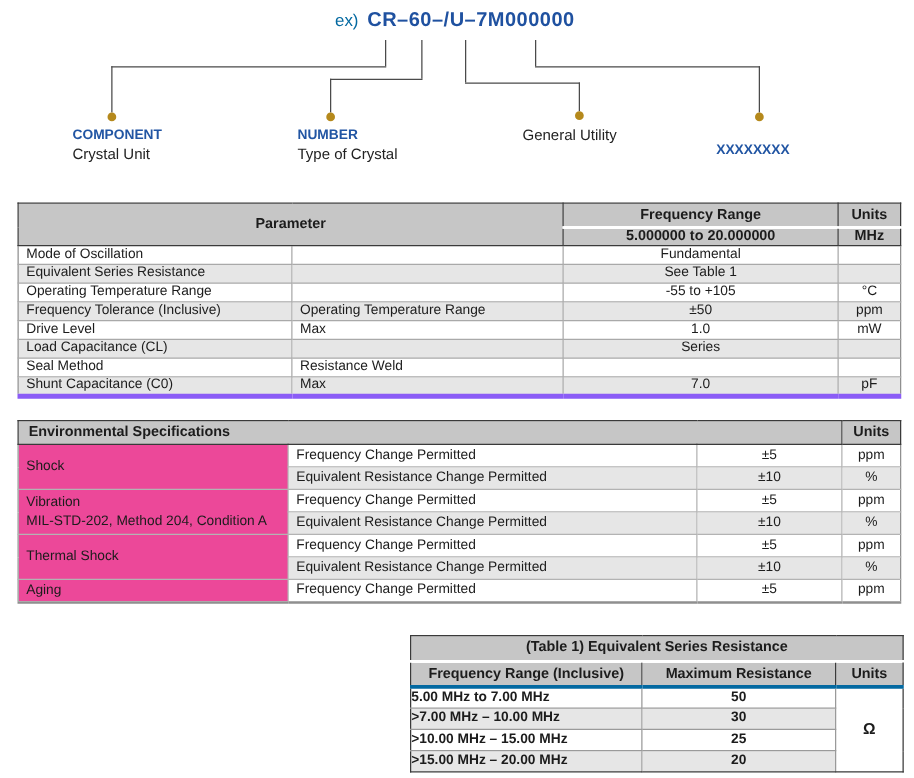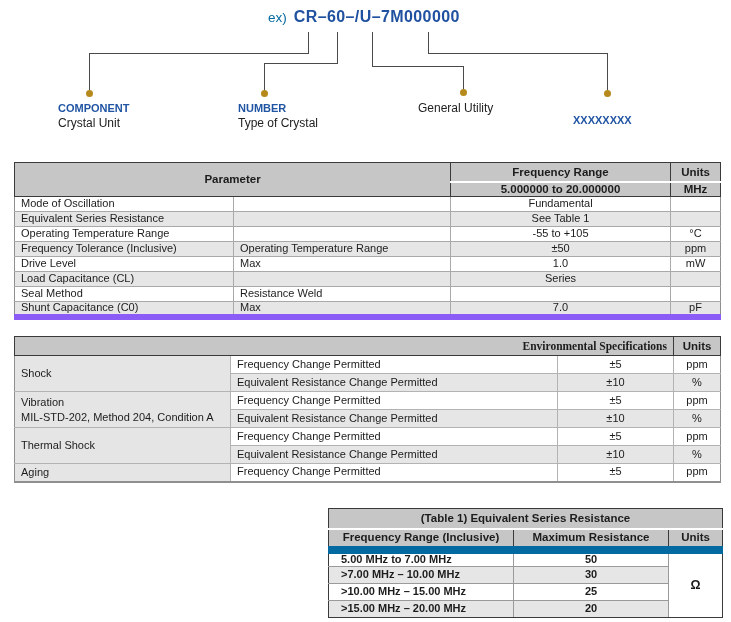--- a/index.html
+++ b/index.html
@@ -34,42 +34,42 @@
   
   .tblA { left:14px; top:162px; width:706px; }
   .tblA .h1 { height:19px; }
   .tblA .h2 { height:15px; }
   .tblA th.split { border-bottom:2px solid #ffffff; }
   .tblA tbody tr { height:15px; }
   .tblA tbody tr:nth-child(even) { background:#e6e6e6; }
   .tblA td { border:1px solid #a9a9a9; }
   .tblA tbody td:first-child { border-left:1px solid #8f8f8f; }
   .tblA tbody td:last-child { border-right:1px solid #8f8f8f; }
-  .tblA tbody tr:last-child td { border-bottom:6px solid #8b5cf6; }
+  .tblA tbody tr:last-child td { border-bottom:4px solid #8b5cf6; }
 
   
   .tblB { left:14px; top:336px; width:706px; }
   .tblB thead tr { height:19px; }
-  .tblB th.left { text-align:right; padding-left:8px;font-family:Liberation Serif, serif; }
+  .tblB th.left { text-align:left; padding-left:8px; }
   .tblB tbody tr { height:18px; }
   .tblB tbody tr:nth-child(even) { background:#e6e6e6; }
   .tblB td { border:1px solid #b3b3b3; }
   .tblB tr.gs > td { border-top:1px solid #7b7b7b; }
-  .tblB td.name { background:#e5e5e5; border-left:1px solid #8f8f8f; line-height:15px;margin-top:32px; }
+  .tblB td.name { background:#ec4899; border-left:1px solid #8f8f8f; line-height:15px;margin-top:32px; }
   .tblB tbody td:last-child { border-right:1px solid #8f8f8f; }
   .tblB tbody tr:last-child td { border-bottom:2px solid #8f8f8f; }
 
   
   .tblC { left:328px; top:508px; width:394px; font-weight:bold; }
   .tblC .title-row th { height:20px; border-bottom:2px solid #ffffff; }
-  .tblC .head-row th { height:21px; border-bottom:8px solid #0369a1; }
+  .tblC .head-row th { height:21px; border-bottom:3px solid #0369a1; }
   .tblC tbody tr { height:17px; }
   .tblC tbody tr:nth-child(even) { background:#e6e6e6; }
   .tblC td { border:1px solid #9a9a9a; }
-  .tblC tbody td:first-child { border-left:1px solid #3a3a3a; padding-left:12px; }
+  .tblC tbody td:first-child { border-left:1px solid #3a3a3a; padding-left:0; }
   .tblC tbody tr:last-child td { border-bottom:1px solid #3a3a3a; }
   .tblC td.ohm { background:#fff; border-right:1px solid #3a3a3a; border-bottom:1px solid #3a3a3a; font-size:12.5px; }
 </style>
 </head>
 <body>
 
 <div class="page">
 
   <div>
     <div class="pn-line">

